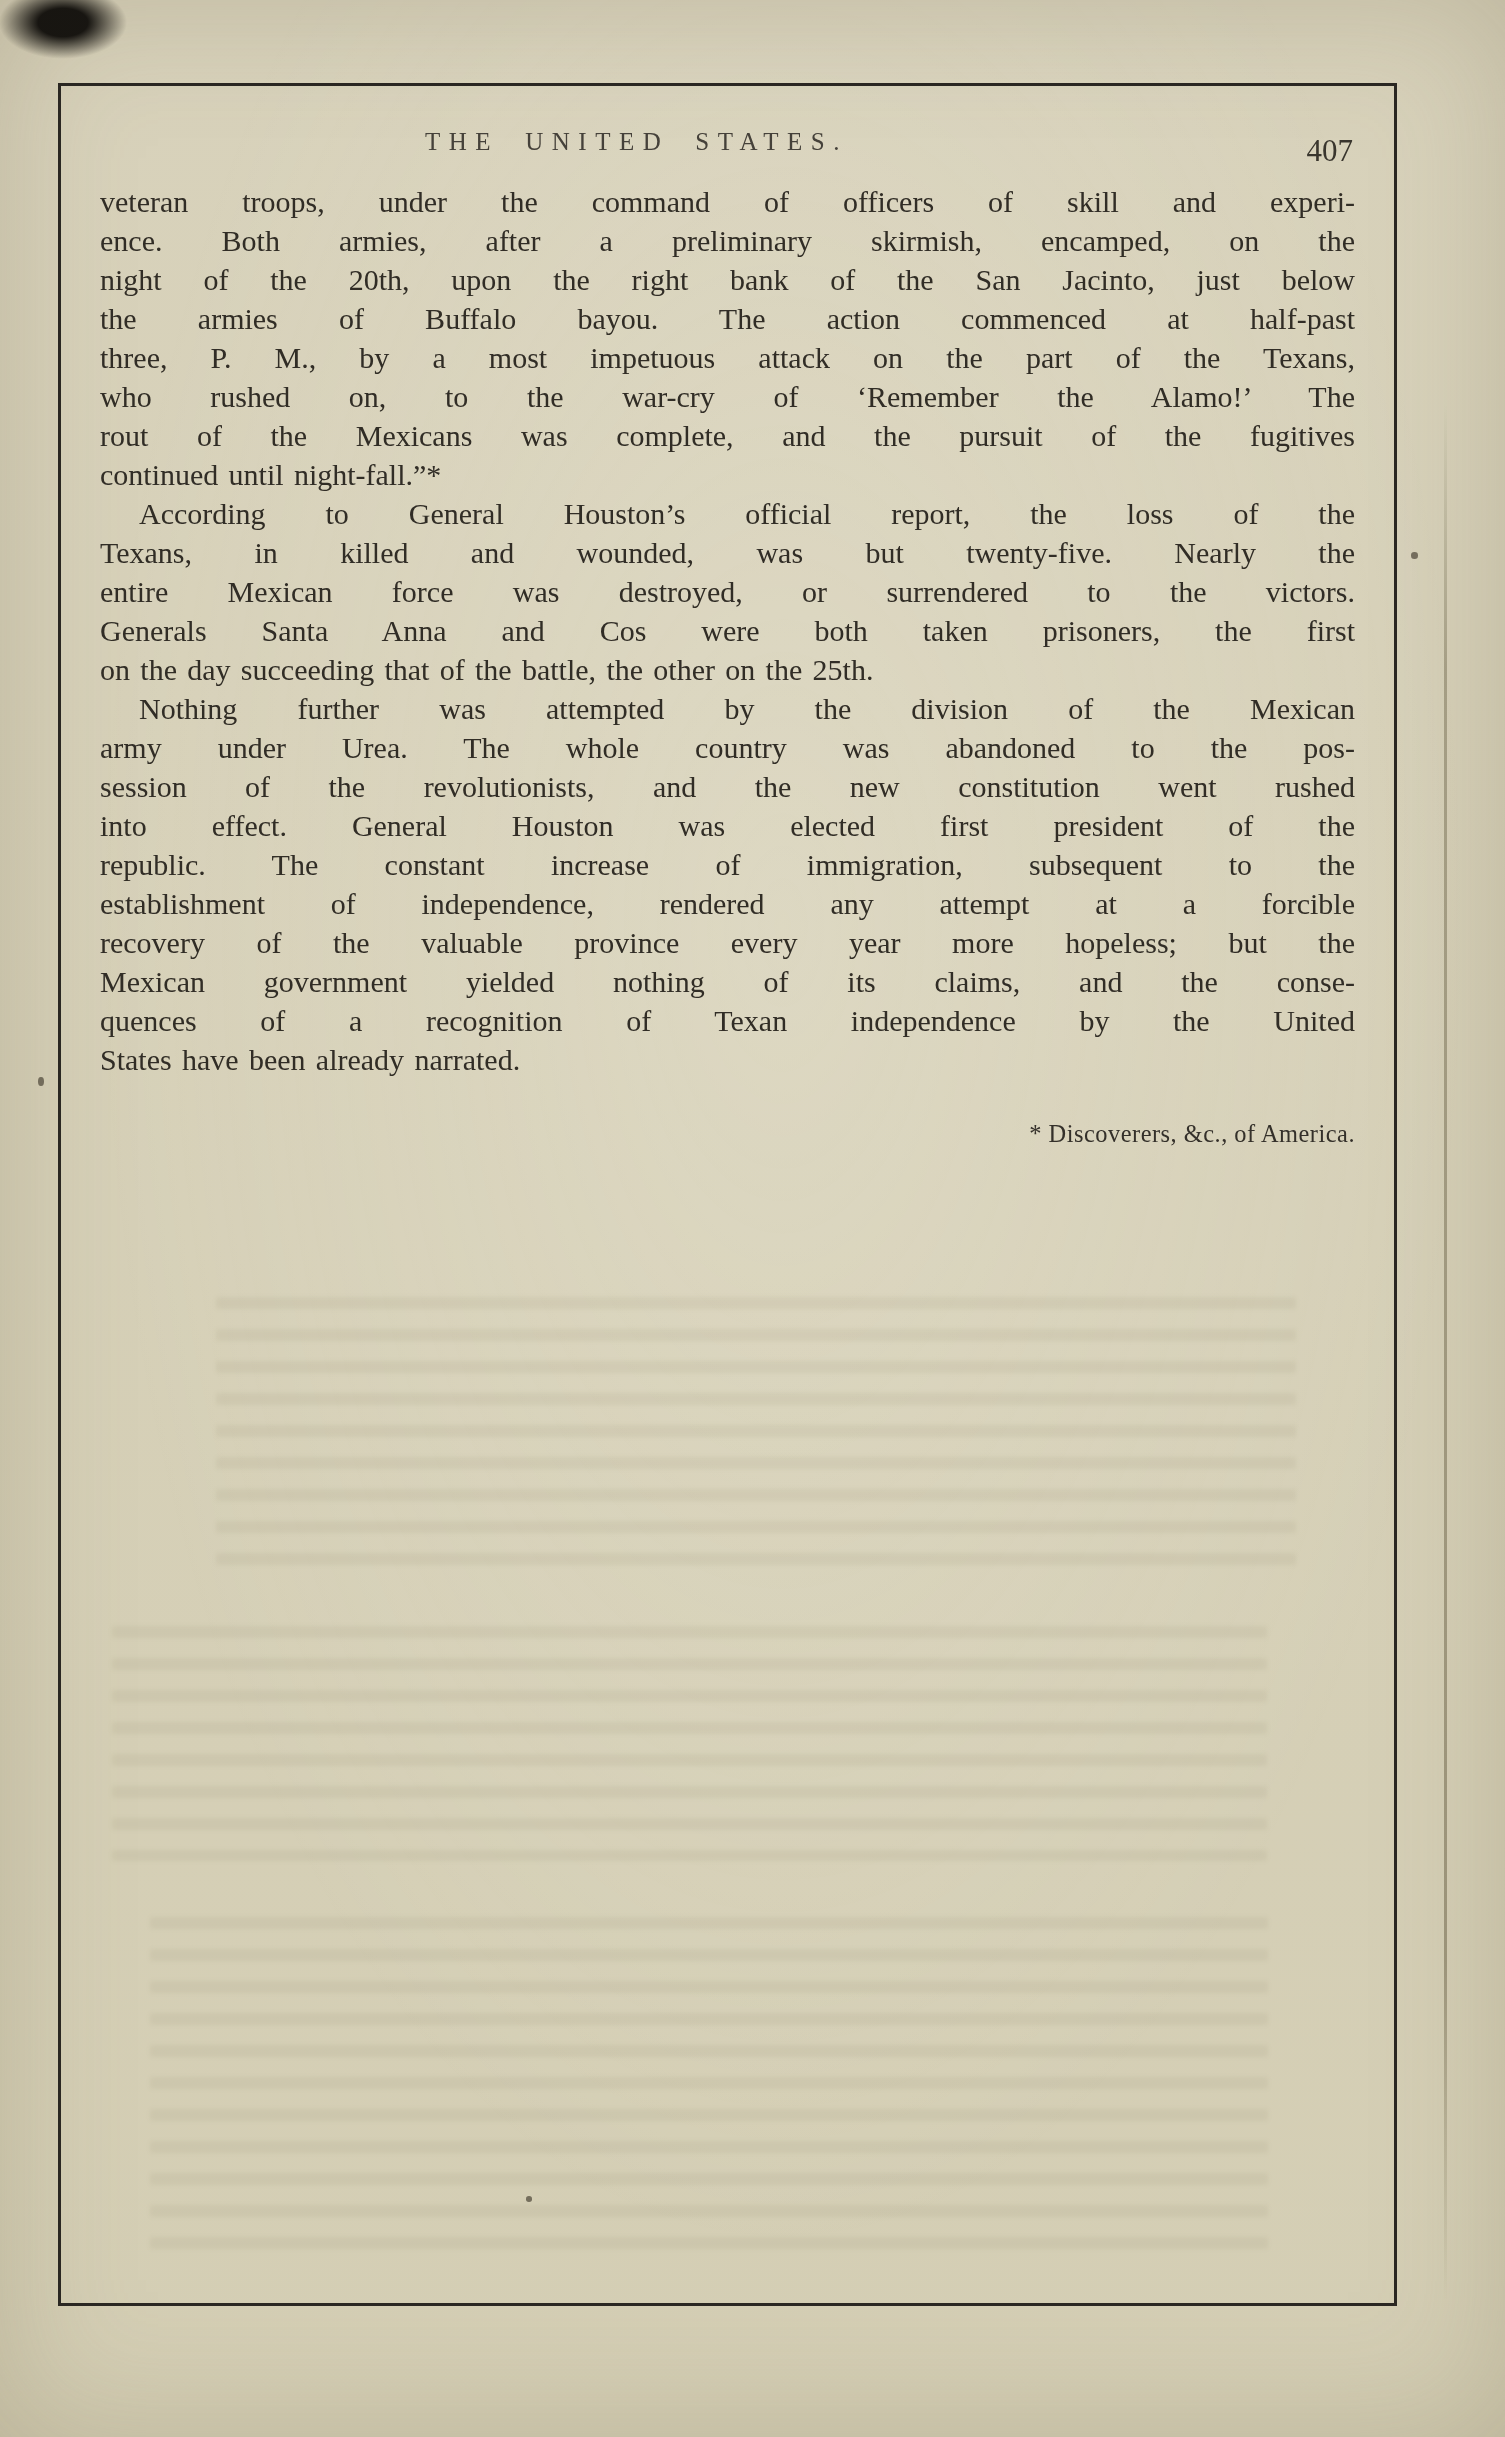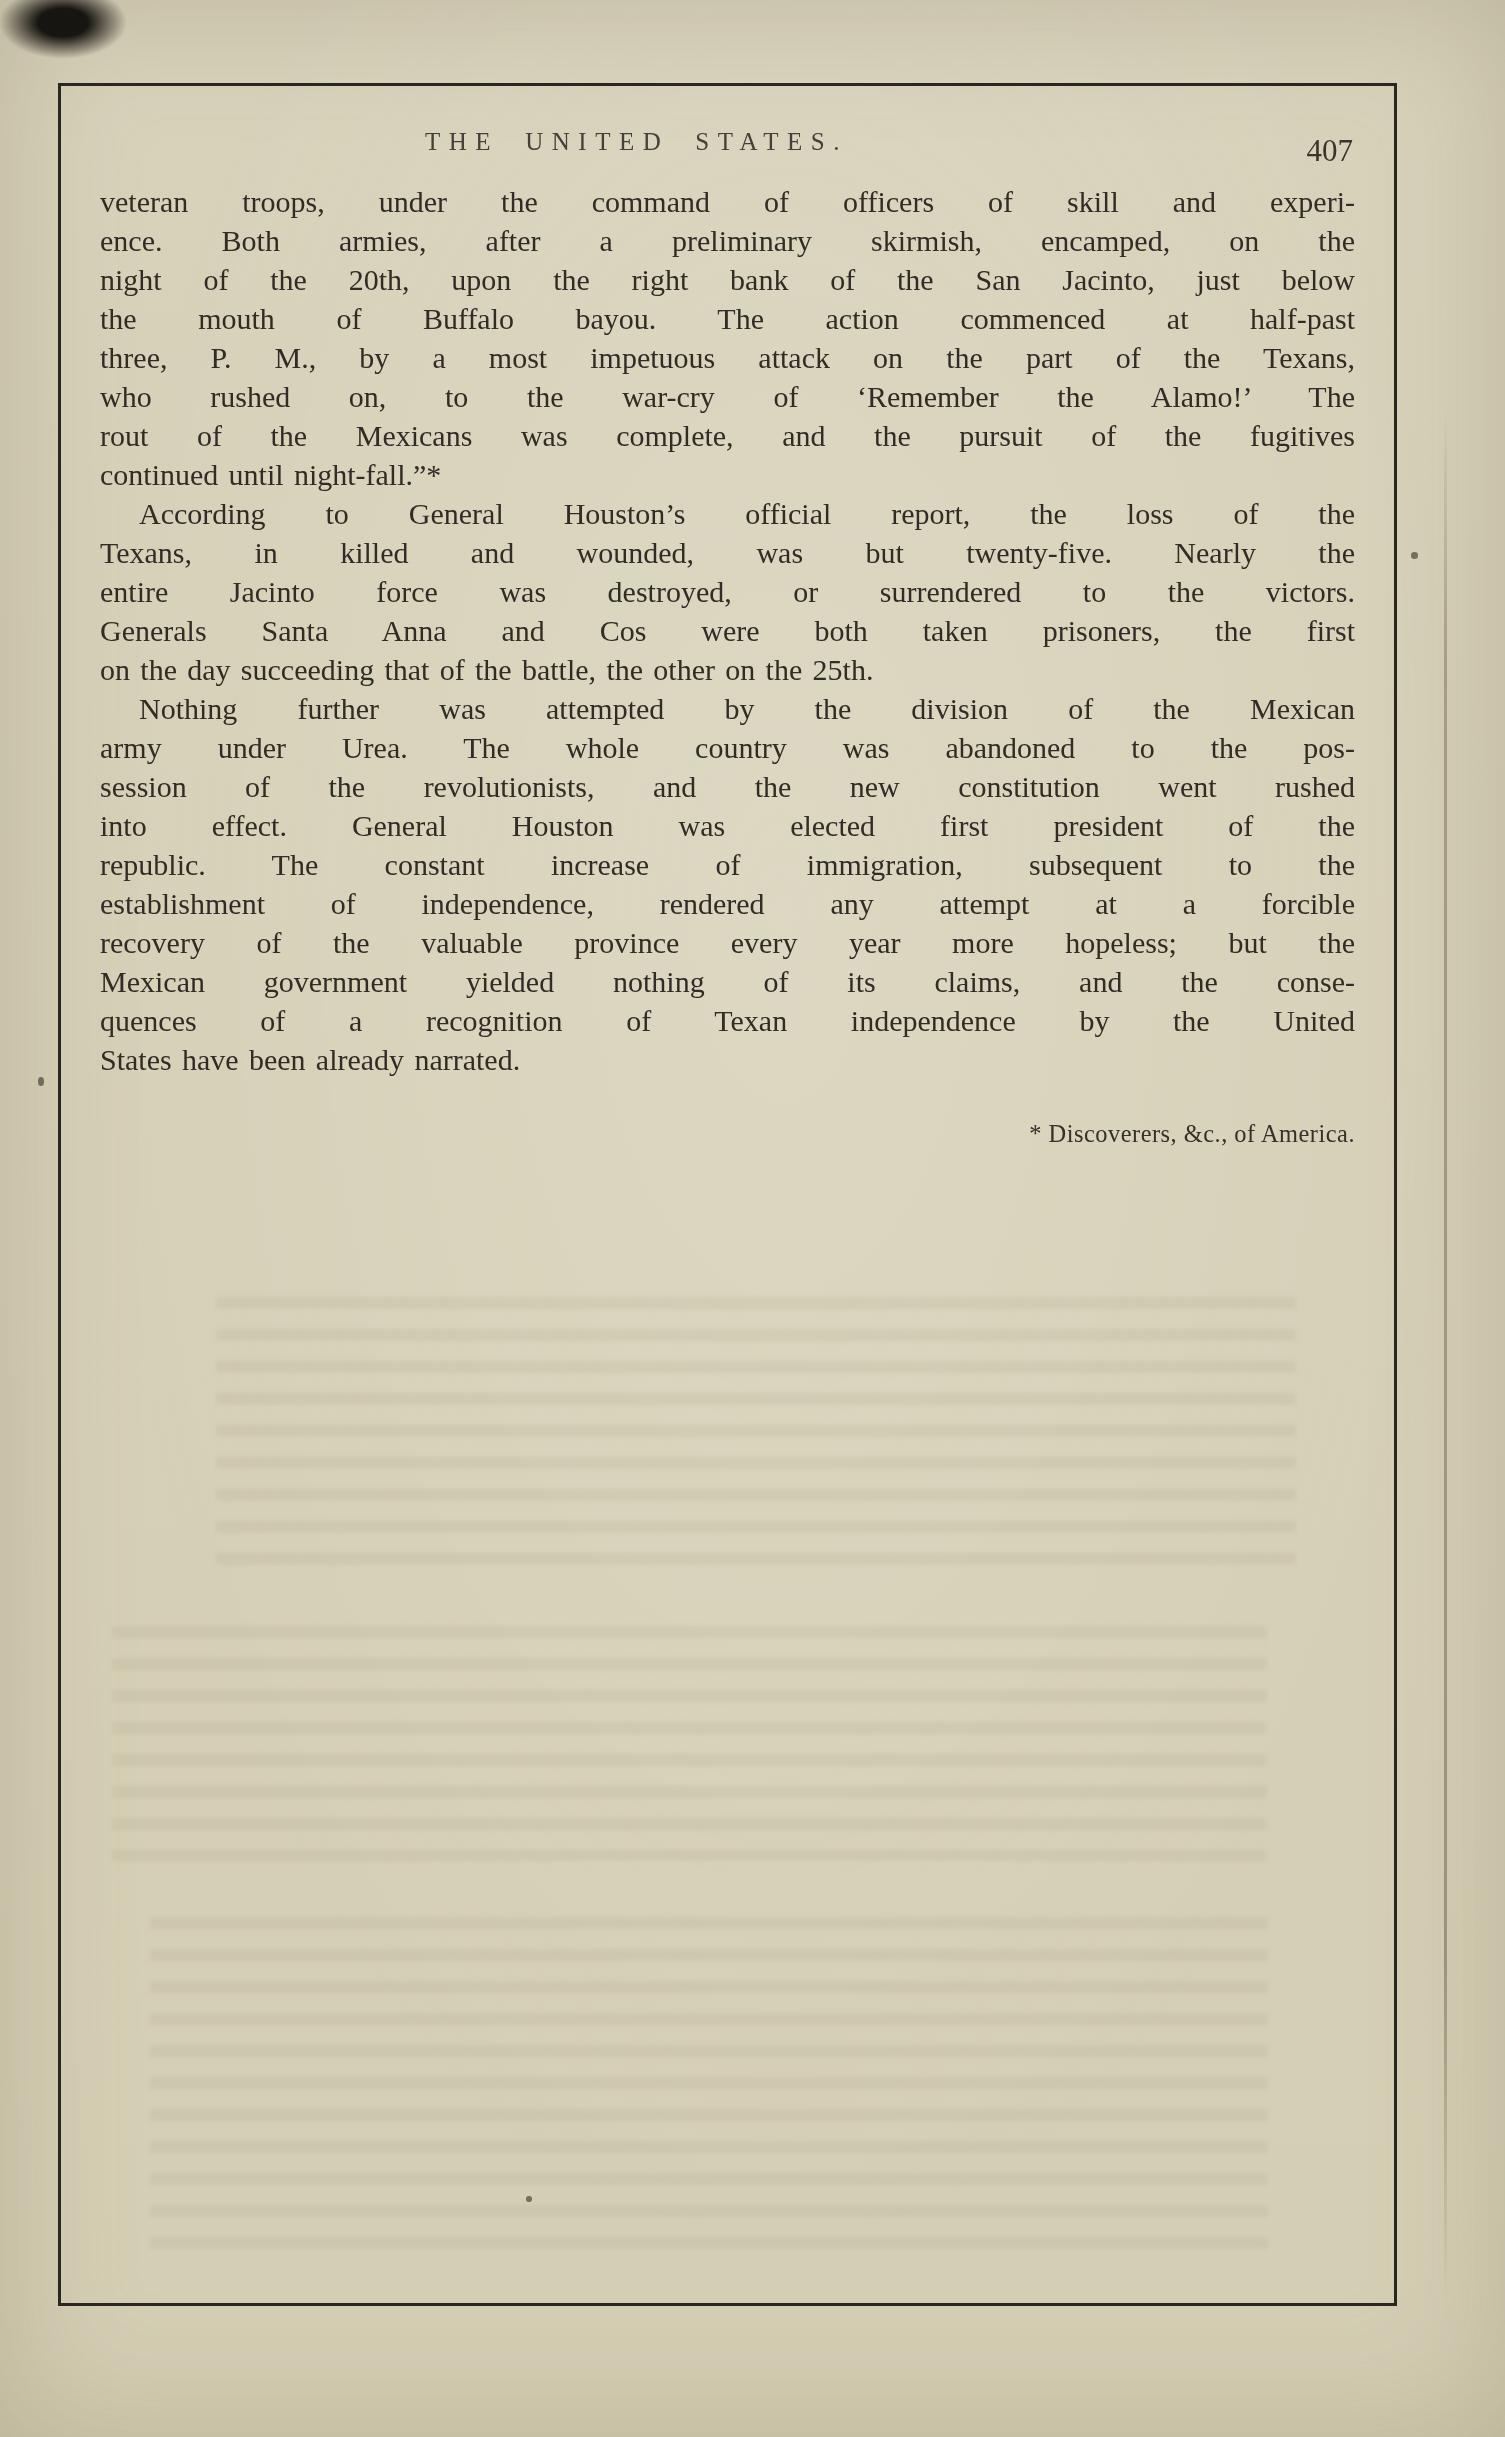--- a/index.html
+++ b/index.html
@@ -149,30 +149,30 @@
     <div class="header">
       <span class="running-title">THE UNITED STATES.</span>
       <span class="page-number">407</span>
     </div>
 
     <div class="body-text" id="body-text">
         <div class="paragraph">
           <div class="line">veteran troops, under the command of officers of skill and experi-</div>
           <div class="line">ence.  Both armies, after a preliminary skirmish, encamped, on the</div>
           <div class="line">night of the 20th, upon the right bank of the San Jacinto, just below</div>
-          <div class="line">the mouth of Buffalo bayou.  The action commenced at half-past</div>
+          <div class="line">the armies of Buffalo bayou.  The action commenced at half-past</div>
           <div class="line">three, P. M., by a most impetuous attack on the part of the Texans,</div>
           <div class="line">who rushed on, to the war-cry of ‘Remember the Alamo!’  The</div>
           <div class="line">rout of the Mexicans was complete, and the pursuit of the fugitives</div>
           <div class="line last">continued until night-fall.”*</div>
         </div>
         <div class="paragraph">
           <div class="line indent">According to General Houston’s official report, the loss of the</div>
           <div class="line">Texans, in killed and wounded, was but twenty-five.  Nearly the</div>
-          <div class="line">entire Jacinto force was destroyed, or surrendered to the victors.</div>
+          <div class="line">entire Mexican force was destroyed, or surrendered to the victors.</div>
           <div class="line">Generals Santa Anna and Cos were both taken prisoners, the first</div>
           <div class="line last">on the day succeeding that of the battle, the other on the 25th.</div>
         </div>
         <div class="paragraph">
           <div class="line indent">Nothing further was attempted by the division of the Mexican</div>
           <div class="line">army under Urea.  The whole country was abandoned to the pos-</div>
           <div class="line">session of the revolutionists, and the new constitution went rushed</div>
           <div class="line">into effect.  General Houston was elected first president of the</div>
           <div class="line">republic.  The constant increase of immigration, subsequent to the</div>
           <div class="line">establishment of independence, rendered any attempt at a forcible</div>

